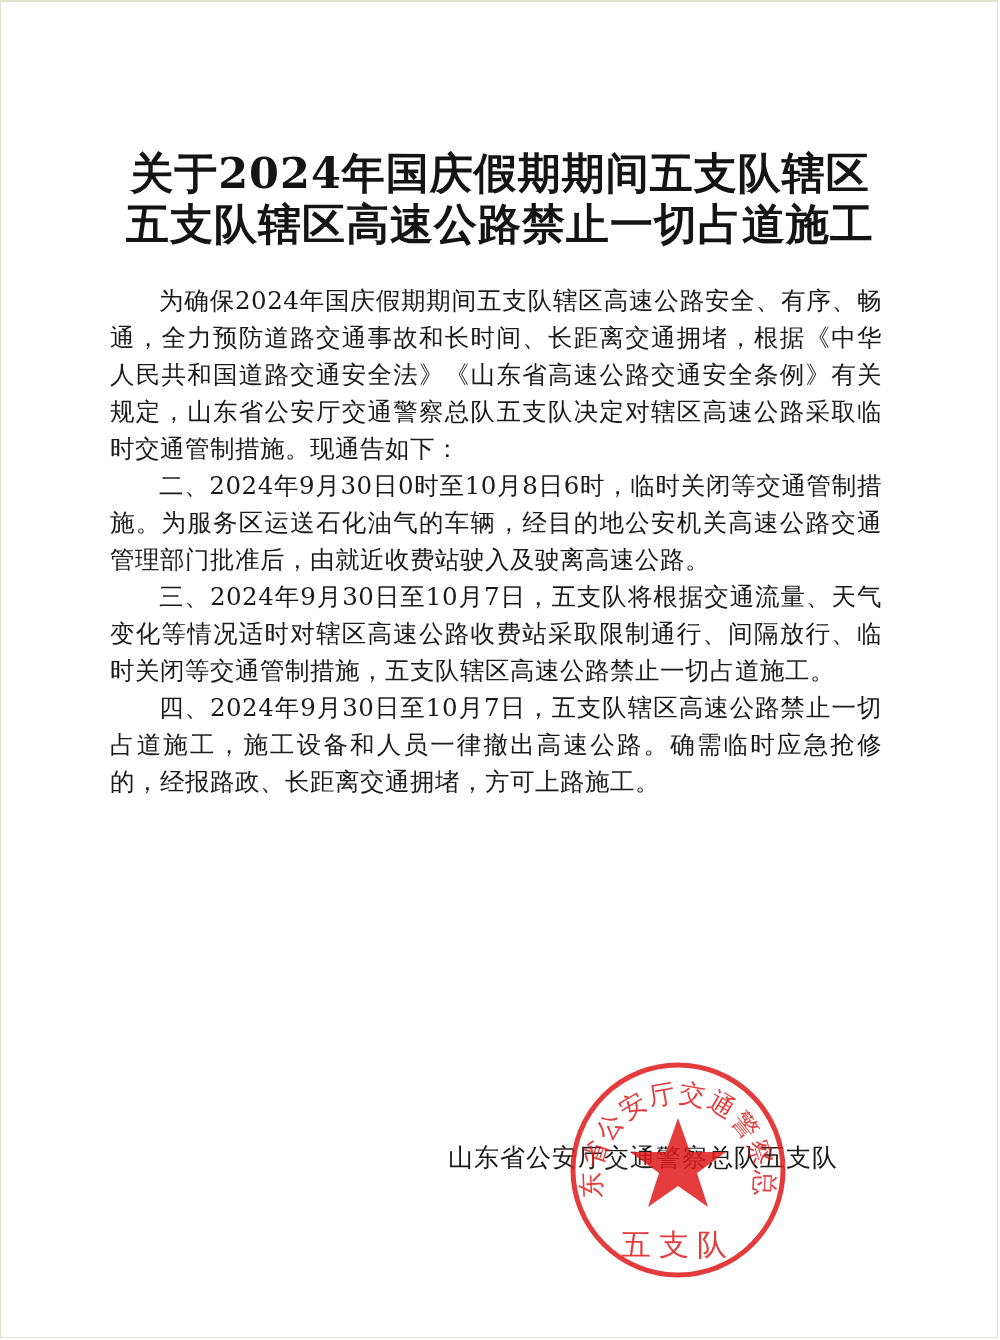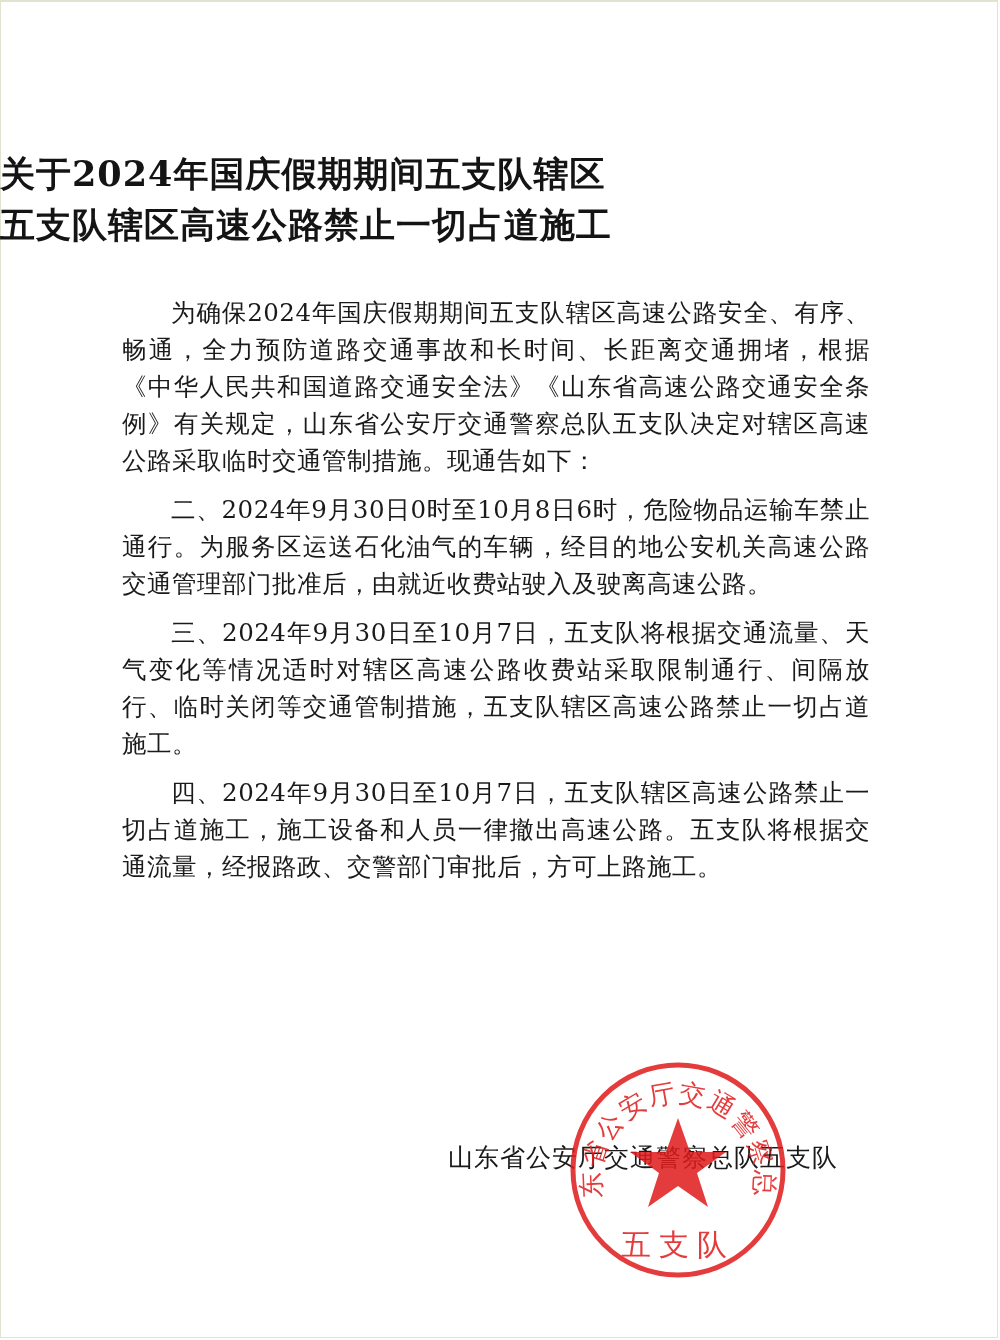--- a/index.html
+++ b/index.html
@@ -12,34 +12,34 @@
     color: #1a1a1a;
   }
   .page-frame {
     position: absolute; left: 0; top: 0; width: 998px; height: 1338px;
     border: 1px solid #dfe3cf;
     border-top: 2px solid #dfe3cf;
     box-sizing: border-box;
   }
   .title {
     position: absolute; left: 0; top: 148px; width: 1000px;
-    text-align: left;
-    font-size: 35px; line-height: 51px;
+    text-align: center;
+    font-size: 43px; line-height: 51px;
     font-weight: bold;
     letter-spacing: 1px;
     color: #141414;
   }
   .title .line { display: block; white-space: nowrap; }
   .body-text {
     position: absolute; left: 110px; top: 282px; width: 772px;
     font-size: 24.5px; line-height: 37px;
     text-align: justify;
     letter-spacing: 0.5px;
   }
-  .para { margin: 12px; text-indent: 2em; }
+  .para { margin: 0; text-indent: 2em; }
   .signature {
     position: absolute; left: 448px; top: 1139px; width: 420px;
     font-size: 25px; line-height: 37px;
     z-index: 1;
   }
   .sig-org { display: block; white-space: nowrap; letter-spacing: 1px; }
   .sig-date { display: block; white-space: nowrap; padding-left: 83px; }
   .seal {
     position: absolute; left: 568px; top: 1060px; width: 220px; height: 220px;
     z-index: 2;
@@ -52,23 +52,23 @@
 
 <div class="page-frame"></div>
 
 <div class="title">
   <span class="line">关于2024年国庆假期期间五支队辖区</span>
   <span class="line">五支队辖区高速公路禁止一切占道施工</span>
 </div>
 
 <div class="body-text">
   <p class="para">为确保2024年国庆假期期间五支队辖区高速公路安全、有序、畅通，全力预防道路交通事故和长时间、长距离交通拥堵，根据《中华人民共和国道路交通安全法》《山东省高速公路交通安全条例》有关规定，山东省公安厅交通警察总队五支队决定对辖区高速公路采取临时交通管制措施。现通告如下：</p>
-  <p class="para">二、2024年9月30日0时至10月8日6时，危险物品运输车禁止通行。为服务区运送石化油气的车辆，经目的地公安机关高速公路交通管理部门批准后，由就近收费站驶入及驶离高速公路。</p>
+  <p class="para">二、2024年9月30日0时至10月8日6时，临时关闭等交通管制措施。为服务区运送石化油气的车辆，经目的地公安机关高速公路交通管理部门批准后，由就近收费站驶入及驶离高速公路。</p>
   <p class="para">三、2024年9月30日至10月7日，五支队将根据交通流量、天气变化等情况适时对辖区高速公路收费站采取限制通行、间隔放行、临时关闭等交通管制措施，五支队辖区高速公路禁止一切占道施工。</p>
-  <p class="para">四、2024年9月30日至10月7日，五支队辖区高速公路禁止一切占道施工，施工设备和人员一律撤出高速公路。五支队将根据交通流量，经报路政、交警部门审批后，方可上路施工。</p>
+  <p class="para">四、2024年9月30日至10月7日，五支队辖区高速公路禁止一切占道施工，施工设备和人员一律撤出高速公路。确需临时应急抢修的，经报路政、长距离交通拥堵，方可上路施工。</p>
 </div>
 
 <div class="signature">
   <span class="sig-org">山东省公安厅交通警察总队五支队</span>
 </div>
 
 <svg class="seal" viewBox="0 0 220 220">
   <defs>
     <path id="sealArc" d="M 38 150 A 78 78 0 1 1 182 150" fill="none"></path>
   </defs>

